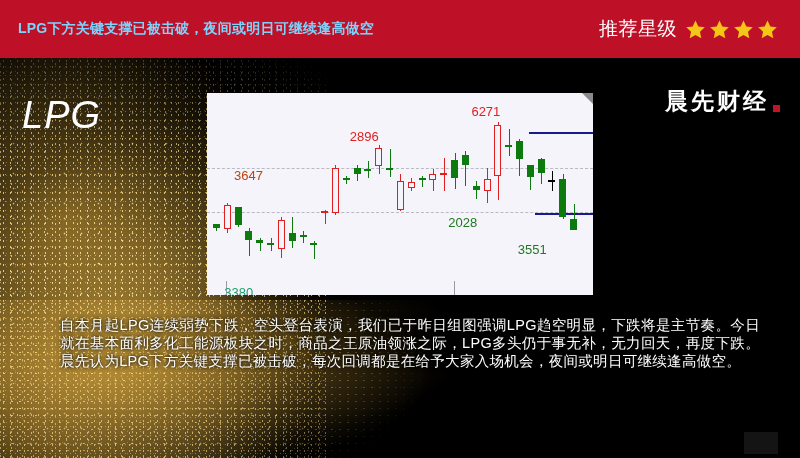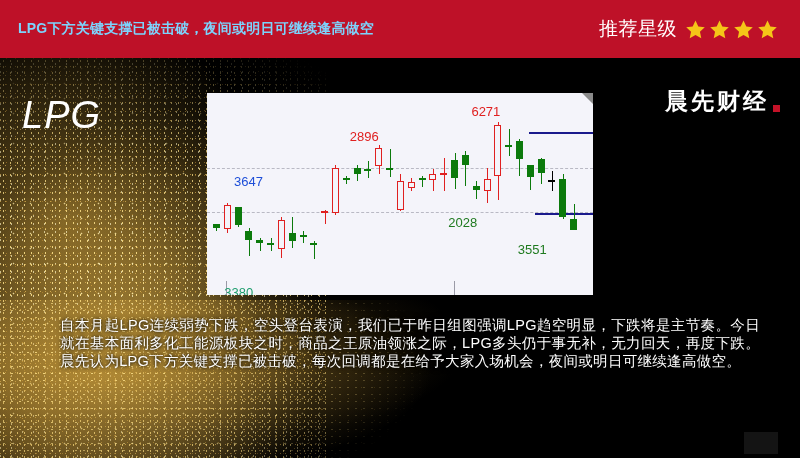--- a/index.html
+++ b/index.html
@@ -240,21 +240,21 @@
       <div class="wick" style="left: 323px; top: 71.8754px; height: 25.3836px; background: rgb(12, 122, 12);"></div>
       <div class="body" style="left: 320px; top: 72.3934px; width: 7px; height: 11.3967px; background: rgb(12, 122, 12);"></div>
       <div class="wick" style="left: 334px; top: 64.623px; height: 26.4197px; background: rgb(12, 122, 12);"></div>
       <div class="body" style="left: 331px; top: 65.659px; width: 7px; height: 13.9869px; background: rgb(12, 122, 12);"></div>
       <div class="wick" style="left: 345px; top: 77.5738px; height: 20.7213px; background: rgb(0, 0, 0);"></div>
       <div class="body" style="left: 341px; top: 87.4164px; width: 7px; height: 1.6px; background: rgb(0, 0, 0);"></div>
       <div class="wick" style="left: 356px; top: 81.2px; height: 45.0689px; background: rgb(12, 122, 12);"></div>
       <div class="body" style="left: 352px; top: 85.8623px; width: 7px; height: 38.3344px; background: rgb(12, 122, 12);"></div>
       <div class="wick" style="left: 367px; top: 111.246px; height: 20.7213px; background: rgb(12, 122, 12);"></div>
       <div class="body" style="left: 363px; top: 126.269px; width: 7px; height: 10.6197px; background: rgb(12, 122, 12);"></div>
-      <div class="lbl" style="left: 27.02px; top: 81px; color: #1d4ed8;">3647</div>
+      <div class="lbl" style="left: 27.02px; top: 75px; color: #c2410c;">3647</div>
       <div class="lbl" style="left: 142.82px; top: 36.36px; color: rgb(224, 32, 32);">2896</div>
       <div class="lbl" style="left: 264.41px; top: 11.11px; color: rgb(224, 32, 32);">6271</div>
       <div class="lbl" style="left: 241.25px; top: 122.21px; color: rgb(31, 122, 31);">2028</div>
       <div class="lbl" style="left: 310.73px; top: 149.48px; color: rgb(31, 122, 31);">3551</div>
       <div class="lbl" style="left: 1.93px; top: 203px; color: rgb(33, 33, 208);">33天</div>
       <div class="lbl" style="left: 17.37px; top: 192px; color: rgb(31, 158, 110);">3380</div>
     </div>
 
   <div class="body-text">自本月起LPG连续弱势下跌，空头登台表演，我们已于昨日组图强调LPG趋空明显，下跌将是主节奏。今日就在基本面利多化工能源板块之时，商品之王原油领涨之际，LPG多头仍于事无补，无力回天，再度下跌。晨先认为LPG下方关键支撑已被击破，每次回调都是在给予大家入场机会，夜间或明日可继续逢高做空。</div>
 

